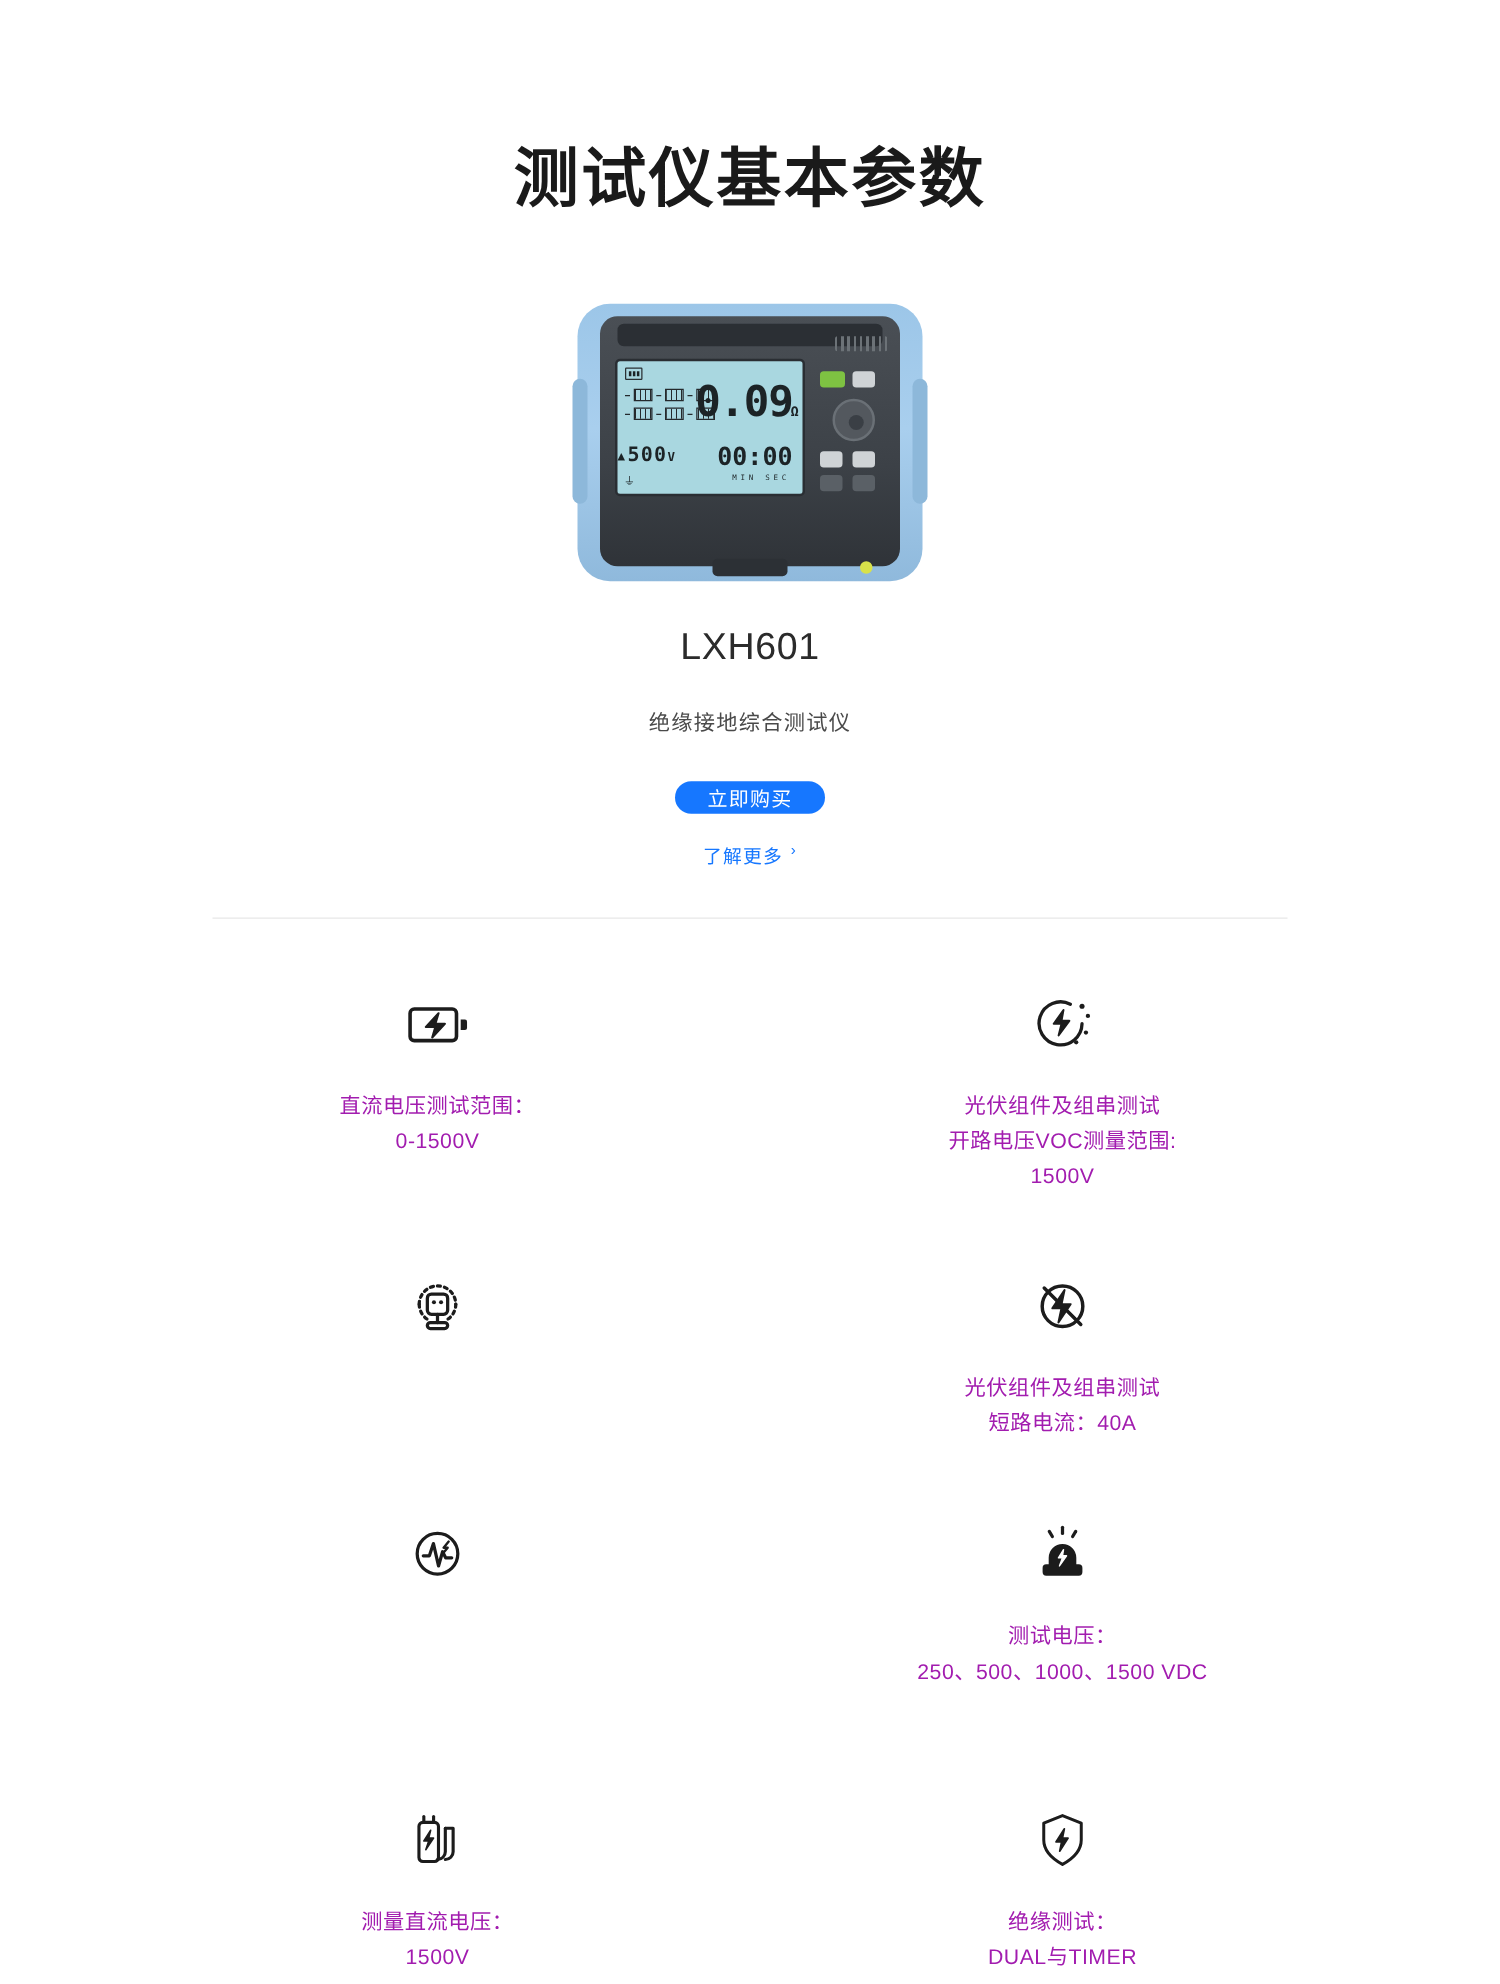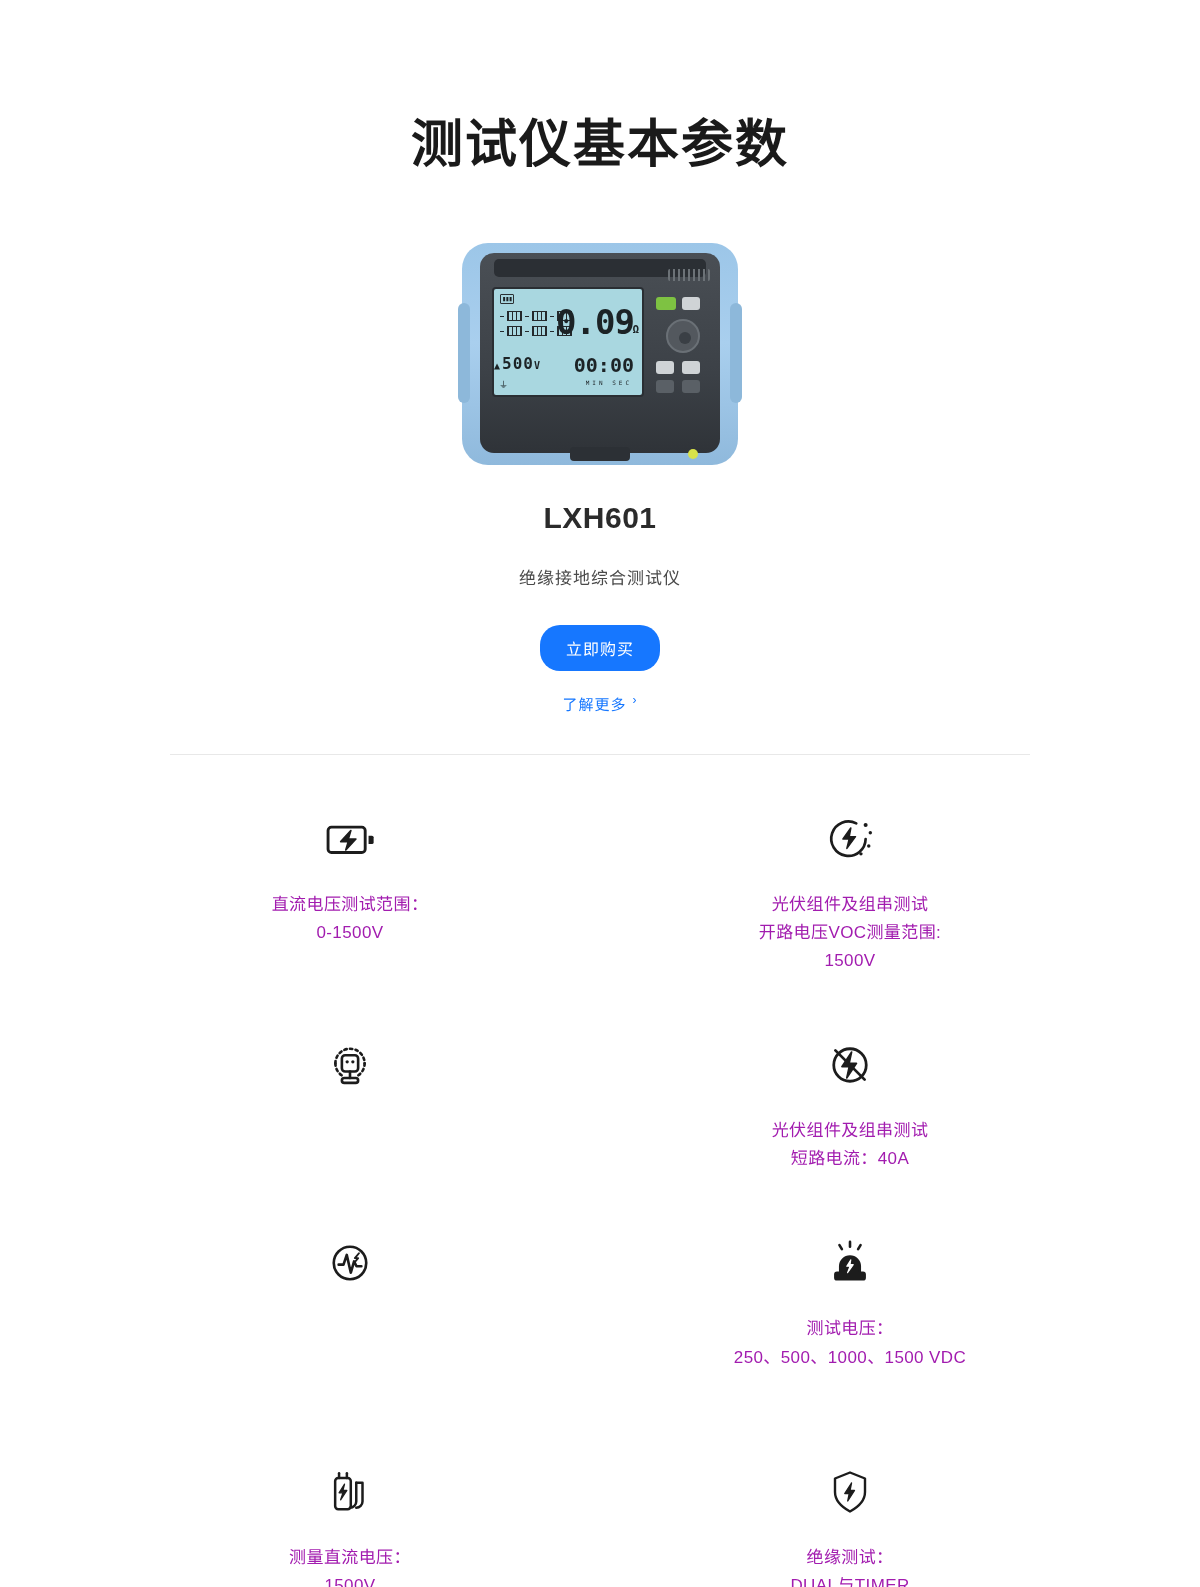--- a/index.html
+++ b/index.html
@@ -192,37 +192,37 @@
     background: #2c3035; border-radius: 4px;
   }
   .dev-led {
     position: absolute; right: 52px; bottom: 16px;
     width: 10px; height: 10px; background: #d8e24a; border-radius: 50%;
   }
 
   .product-name {
     margin-top: 26px;
     font-size: 30px;
-    font-weight: 700;
+    font-weight: 400;
     color: #2b2b2b;
     letter-spacing: 0.5px;
   }
   .product-sub {
     margin-top: 29px;
     font-size: 17px;
     color: #4a4a4a;
     letter-spacing: 1px;
   }
   .buy-btn {
     margin-top: 36px;
     display: inline-block;
     background: #1677ff;
     color: #ffffff;
     font-size: 16px;
-    padding: 11px 26px;
+    padding: 1px 26px;
     border-radius: 20px;
     border: none;
     cursor: pointer;
     letter-spacing: 1px;
     font-family: inherit;
   }
   .learn-more {
     margin-top: 22px;
     color: #1677ff;
     font-size: 15px;

